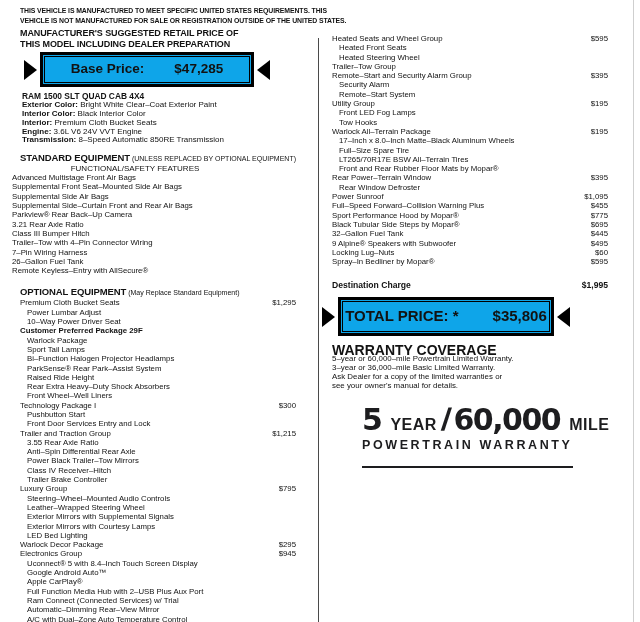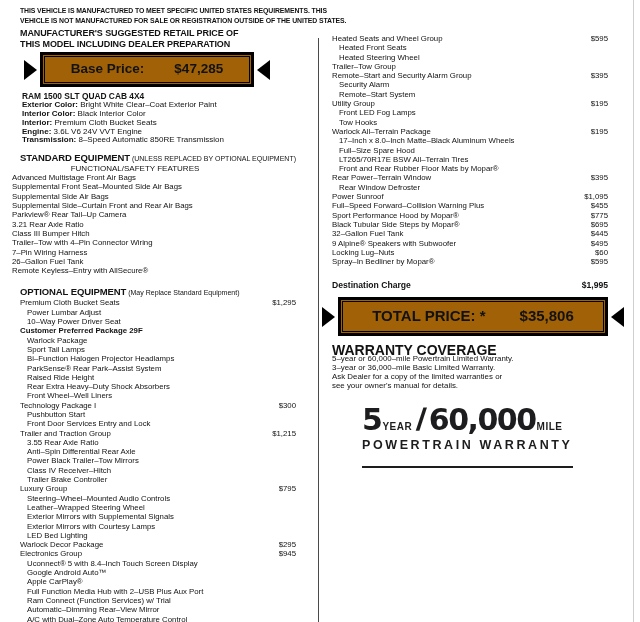--- a/index.html
+++ b/index.html
@@ -10,25 +10,25 @@
   .divider{position:absolute;left:318px;top:38px;bottom:0;width:1.2px;background:#4a4a4a;}
   .scan-edge{position:absolute;right:6px;top:0;bottom:0;width:1px;background:#cfcfcf;}
 
   .col-left{position:absolute;left:10px;top:28px;width:286px;}
   .col-right{position:absolute;left:332px;top:28px;width:276px;}
 
   .msrp-heading{font-size:9px;font-weight:bold;line-height:10.6px;padding-left:10px;letter-spacing:-0.1px;}
 
   .price-banner{display:flex;align-items:center;}
   .pb-base{margin:3px 0 0 14px;width:246px;}
-  .pb-total{margin:7px 0 0 -10px;width:302px;}
+  .pb-total{margin:7px 0 0 -10px;width:248px;}
   .arrow{width:0;height:0;border-top:10px solid transparent;border-bottom:10px solid transparent;flex:0 0 auto;}
   .arrow.right{border-left:13px solid #000;}
   .arrow.left{border-right:13px solid #000;}
-  .price-box{flex:1;border:3px solid #000;padding:1px;margin:0 3px;background:#a16207;}
+  .price-box{flex:1;border:3px solid #000;padding:1px;margin:0 3px;background:#0ea5e9;}
   .price-box-inner{border:1px solid #000;display:flex;justify-content:center;align-items:baseline;font-weight:bold;}
   .pb-base .price-box-inner{font-size:13.5px;gap:30px;padding:4px 0 6px;}
   .pb-total .price-box-inner{font-size:15px;gap:34px;padding:5px 0 7px;}
 
   .vehicle-model{margin-top:5px;padding-left:12px;font-weight:bold;font-size:8.4px;line-height:9px;}
   .spec-row{padding-left:12px;font-size:8px;line-height:8.8px;white-space:nowrap;}
   .spec-row .lbl-b{font-weight:bold;}
 
   .sec-heading{padding-left:10px;margin-top:8px;font-size:7px;line-height:10px;white-space:nowrap;}
   .sec-heading .big{font-size:9.5px;font-weight:bold;letter-spacing:-0.1px;}
@@ -49,21 +49,21 @@
 
   .dest-row{display:flex;justify-content:space-between;font-weight:bold;font-size:8.6px;margin-top:14px;}
 
   .warranty{margin-top:9px;}
   .warranty-title{font-weight:bold;font-size:14px;line-height:10px;}
   .warranty-line{font-size:7.9px;line-height:8.8px;white-space:nowrap;}
 
   .warranty-logo{margin:13px 0 0 30px;width:max-content;color:#1d1d1f;}
   .logo-top{display:flex;align-items:baseline;font-weight:bold;line-height:1;}
   .logo-num{font-size:30px;letter-spacing:-1.5px;font-family:"DejaVu Sans",sans-serif;}
-  .logo-unit{font-size:10px;letter-spacing:0.5px;margin-left:1px;}
+  .logo-unit{font-size:16px;letter-spacing:0.5px;margin-left:9px;}
   .logo-slash{font-size:31px;font-weight:bold;margin:0 3px 0 5px;transform:skewX(-8deg);}
   .logo-caption{font-size:12.5px;font-weight:bold;letter-spacing:2.6px;border-bottom:2.5px solid #1d1d1f;
                 padding-bottom:14px;margin-top:3px;width:max-content;}
 </style>
 </head>
 <body>
 
 <div class="sticker">
 
   <div class="notice">
@@ -103,21 +103,21 @@
     <div class="sec-heading">
       <span class="big">STANDARD EQUIPMENT</span>
       <span class="note">(UNLESS REPLACED BY OPTIONAL EQUIPMENT)</span>
     </div>
     <div class="sub-heading">FUNCTIONAL/SAFETY FEATURES</div>
     <div id="std-items">
         <div class="std-item">Advanced Multistage Front Air Bags</div>
         <div class="std-item">Supplemental Front Seat–Mounted Side Air Bags</div>
         <div class="std-item">Supplemental Side Air Bags</div>
         <div class="std-item">Supplemental Side–Curtain Front and Rear Air Bags</div>
-        <div class="std-item">Parkview® Rear Tail–Up Camera</div>
+        <div class="std-item">Parkview® Rear Back–Up Camera</div>
         <div class="std-item">3.21 Rear Axle Ratio</div>
         <div class="std-item">Class III Bumper Hitch</div>
         <div class="std-item">Trailer–Tow with 4–Pin Connector Wiring</div>
         <div class="std-item">7–Pin Wiring Harness</div>
         <div class="std-item">26–Gallon Fuel Tank</div>
         <div class="std-item">Remote Keyless–Entry with AllSecure®</div>
       </div>
 
     <div class="sec-heading opt">
       <span class="big">OPTIONAL EQUIPMENT</span>
@@ -220,21 +220,21 @@
         <div class="opt-row ind">
           <span class="lbl">Google Android Auto™</span>
         </div>
         <div class="opt-row ind">
           <span class="lbl">Apple CarPlay®</span>
         </div>
         <div class="opt-row ind">
           <span class="lbl">Full Function Media Hub with 2–USB Plus Aux Port</span>
         </div>
         <div class="opt-row ind">
-          <span class="lbl">Ram Connect (Function Services) w/ Trial</span>
+          <span class="lbl">Ram Connect (Connected Services) w/ Trial</span>
         </div>
         <div class="opt-row ind">
           <span class="lbl">Automatic–Dimming Rear–View Mirror</span>
         </div>
         <div class="opt-row ind">
           <span class="lbl">A/C with Dual–Zone Auto Temperature Control</span>
         </div>
       </div>
   </div>
 
@@ -274,21 +274,21 @@
           <span class="lbl">Tow Hooks</span>
         </div>
         <div class="opt-row">
           <span class="lbl">Warlock All–Terrain Package</span>
           <span class="prc">$195</span>
         </div>
         <div class="opt-row ind">
           <span class="lbl">17–Inch x 8.0–Inch Matte–Black Aluminum Wheels</span>
         </div>
         <div class="opt-row ind">
-          <span class="lbl">Full–Size Spare Hood</span>
+          <span class="lbl">Full–Size Spare Tire</span>
         </div>
         <div class="opt-row ind">
           <span class="lbl">LT265/70R17E BSW All–Terrain Tires</span>
         </div>
         <div class="opt-row ind">
           <span class="lbl">Front and Rear Rubber Floor Mats by Mopar®</span>
         </div>
         <div class="opt-row">
           <span class="lbl">Rear Power–Terrain Window</span>
           <span class="prc">$395</span>

